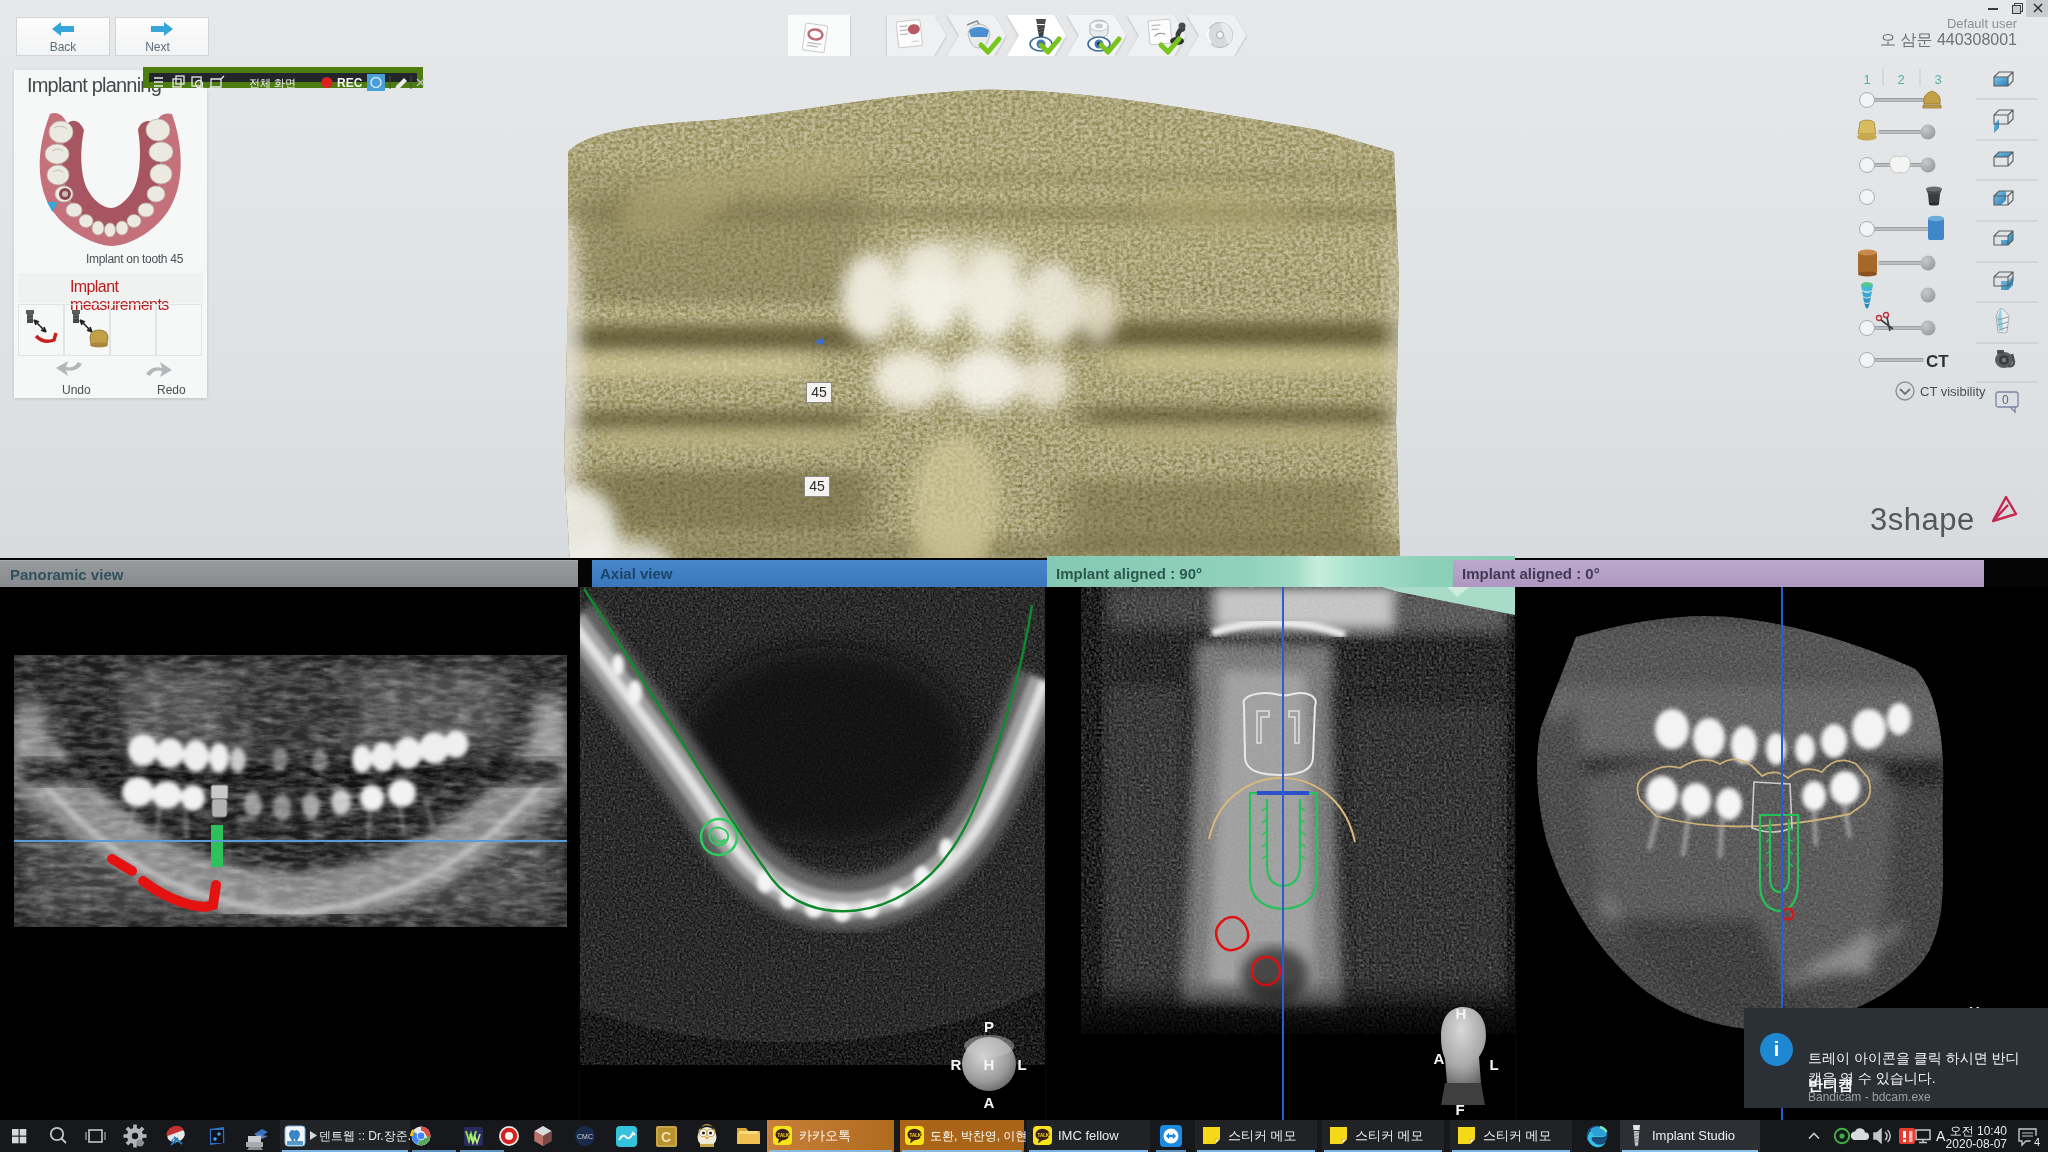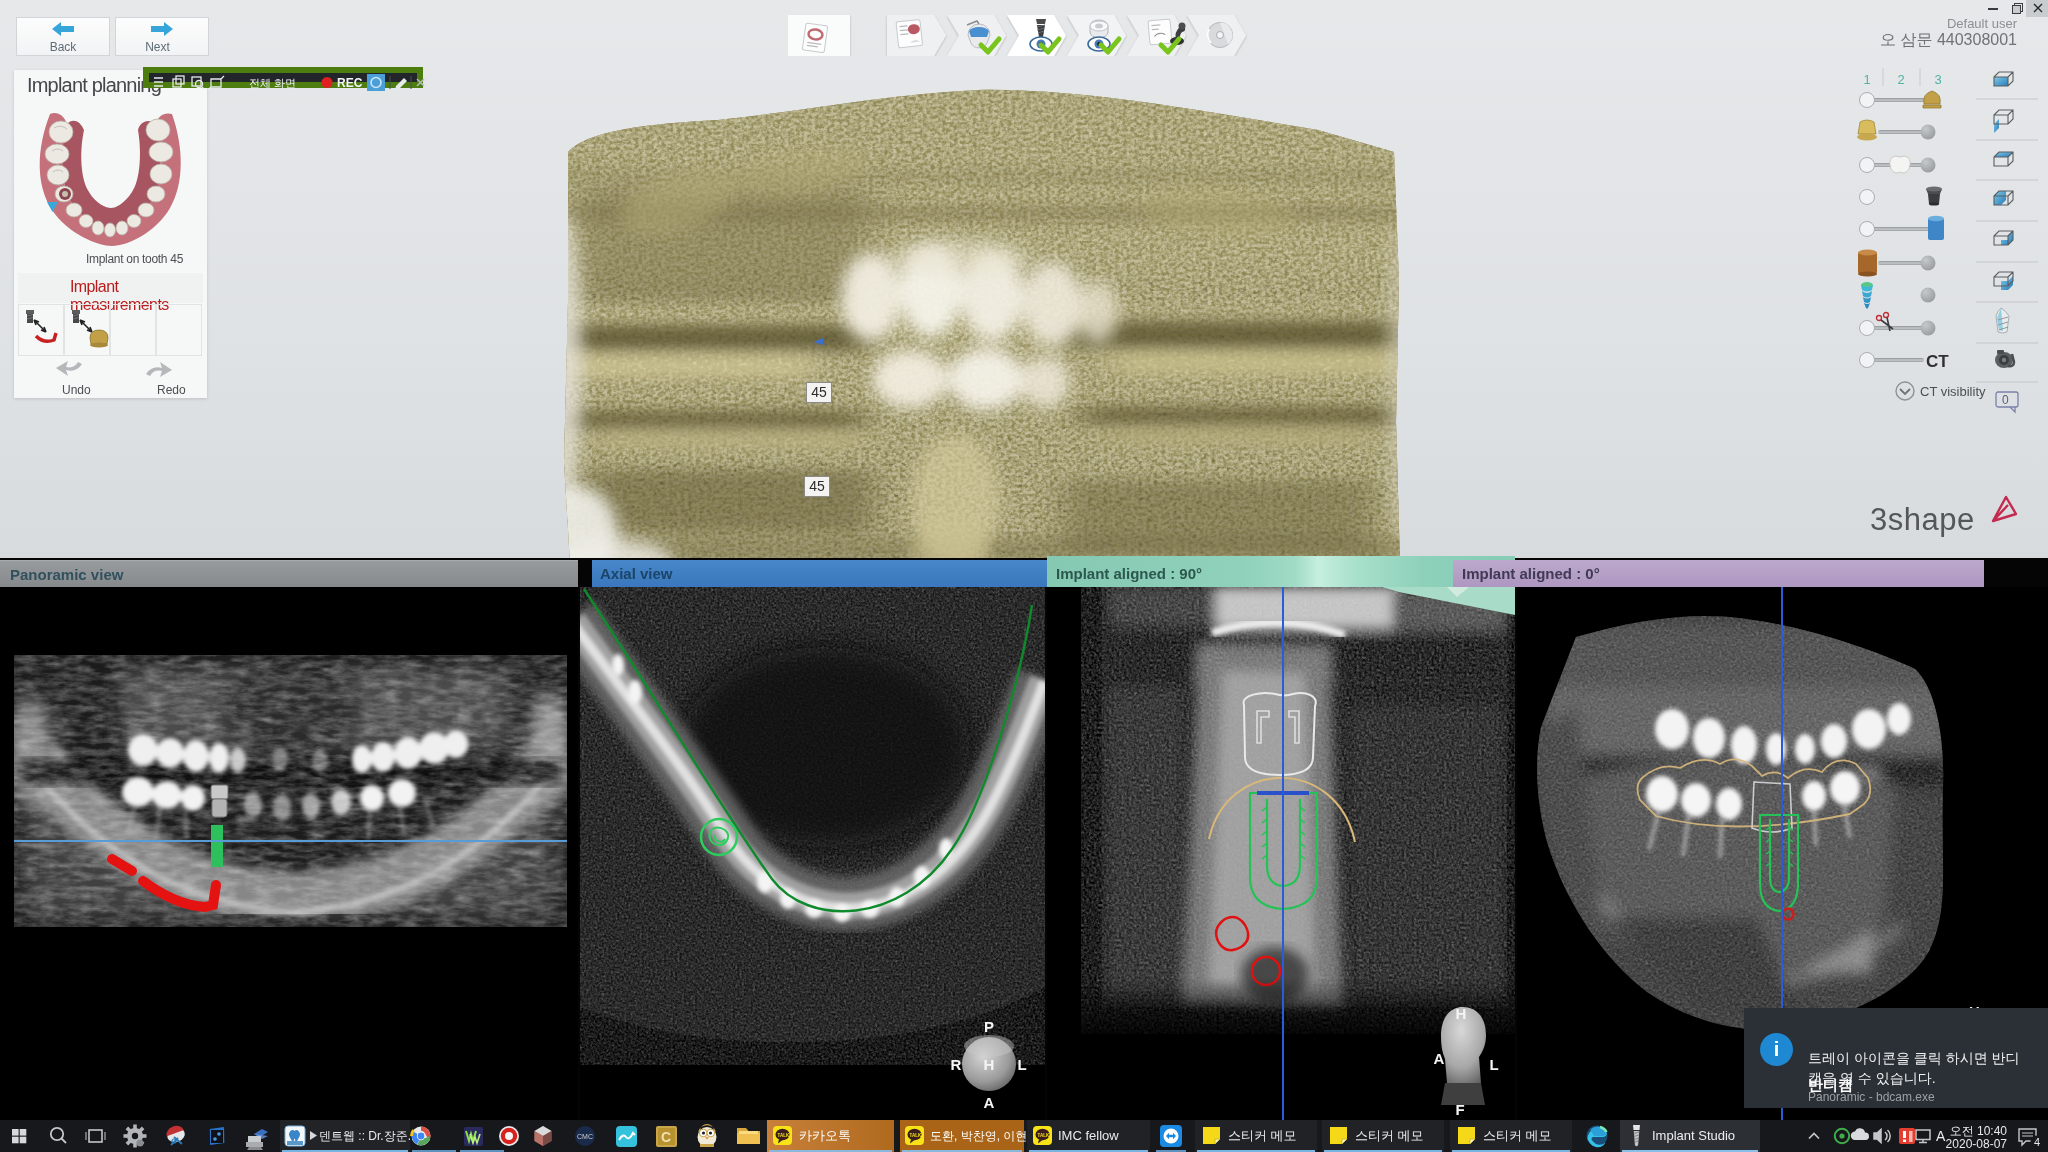--- a/index.html
+++ b/index.html
@@ -728,21 +728,21 @@
   <line x1="265" y1="0" x2="265" y2="533" stroke="#2b5cd8" stroke-width="2"></line>
   <text x="452" y="430" font-family="Liberation Sans, sans-serif" font-size="15" font-weight="bold" fill="#f0f0f0">H</text>
 </g>
 </svg>
 </div>
 
 <div class="abs" style="left:1744px;top:1008px;width:304px;height:100px;background:#2b3036;">
   <div style="position:absolute;left:16px;top:25px;width:33px;height:33px;border-radius:50%;background:#1e88d2;color:#fff;font-size:20px;font-weight:bold;text-align:center;line-height:33px;">i</div>
   <div style="position:absolute;left:64px;top:20px;font-size:15px;font-weight:bold;color:#ffffff;margin-top:48px;">반디캠</div>
   <div style="position:absolute;left:64px;top:40px;font-size:14px;color:#f2f3f4;line-height:20px;">트레이 아이콘을 클릭 하시면 반디<br>캠을 열 수 있습니다.</div>
-  <div style="position:absolute;left:64px;top:82px;font-size:12px;color:#9aa0a5;">Panoramic  -  bdcam.exe</div>
+  <div style="position:absolute;left:64px;top:82px;font-size:12px;color:#9aa0a5;">Bandicam  -  bdcam.exe</div>
 </div>
 
 <div class="abs" id="taskbar" style="left:0;top:1120px;width:2048px;height:32px;background:#17181c;">
 <svg width="2048" height="32" viewBox="0 0 2048 32" font-family="Liberation Sans, sans-serif">
 <defs>
 <linearGradient id="kkg" x1="0" y1="0" x2="1" y2="0">
           <stop offset="0" stop-color="#c8803a"></stop>
           <stop offset="1" stop-color="#b06a1e"></stop>
         </linearGradient>
 <g id="kkic">

